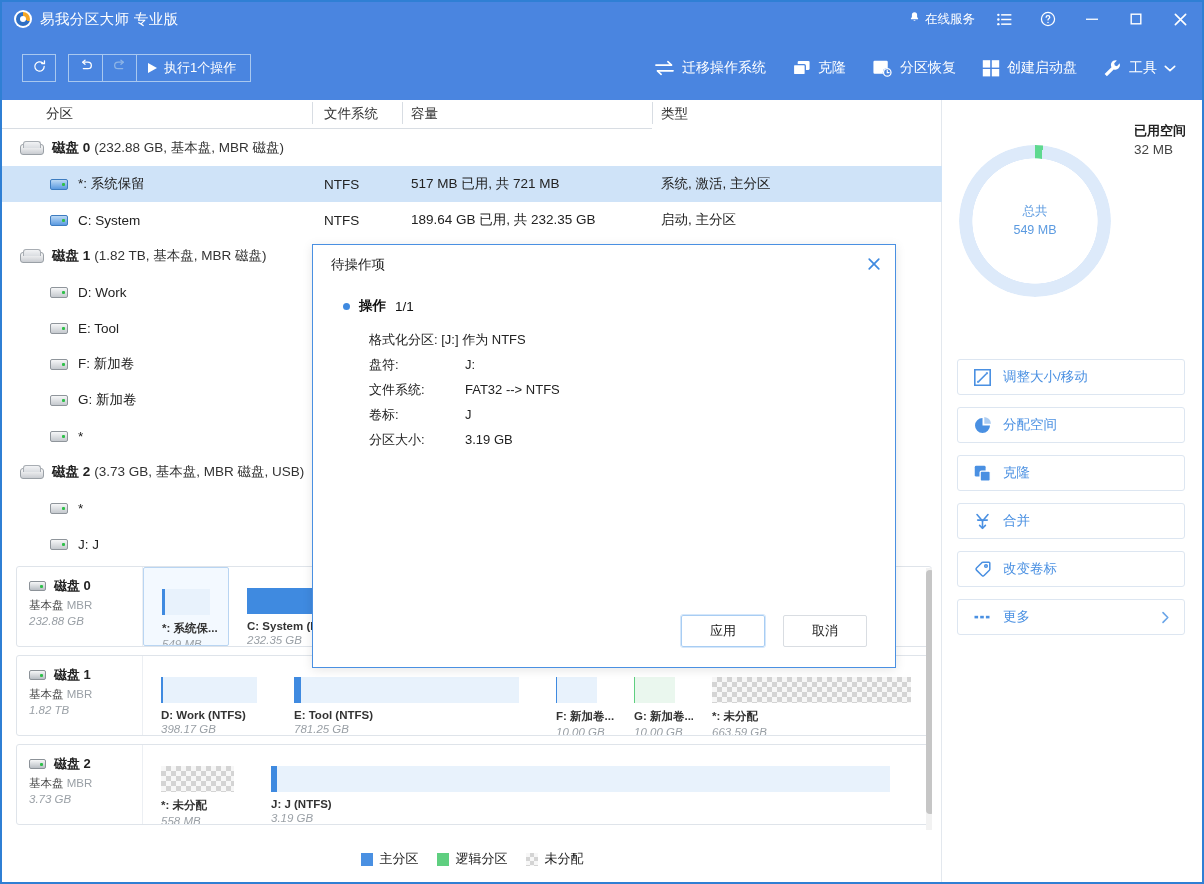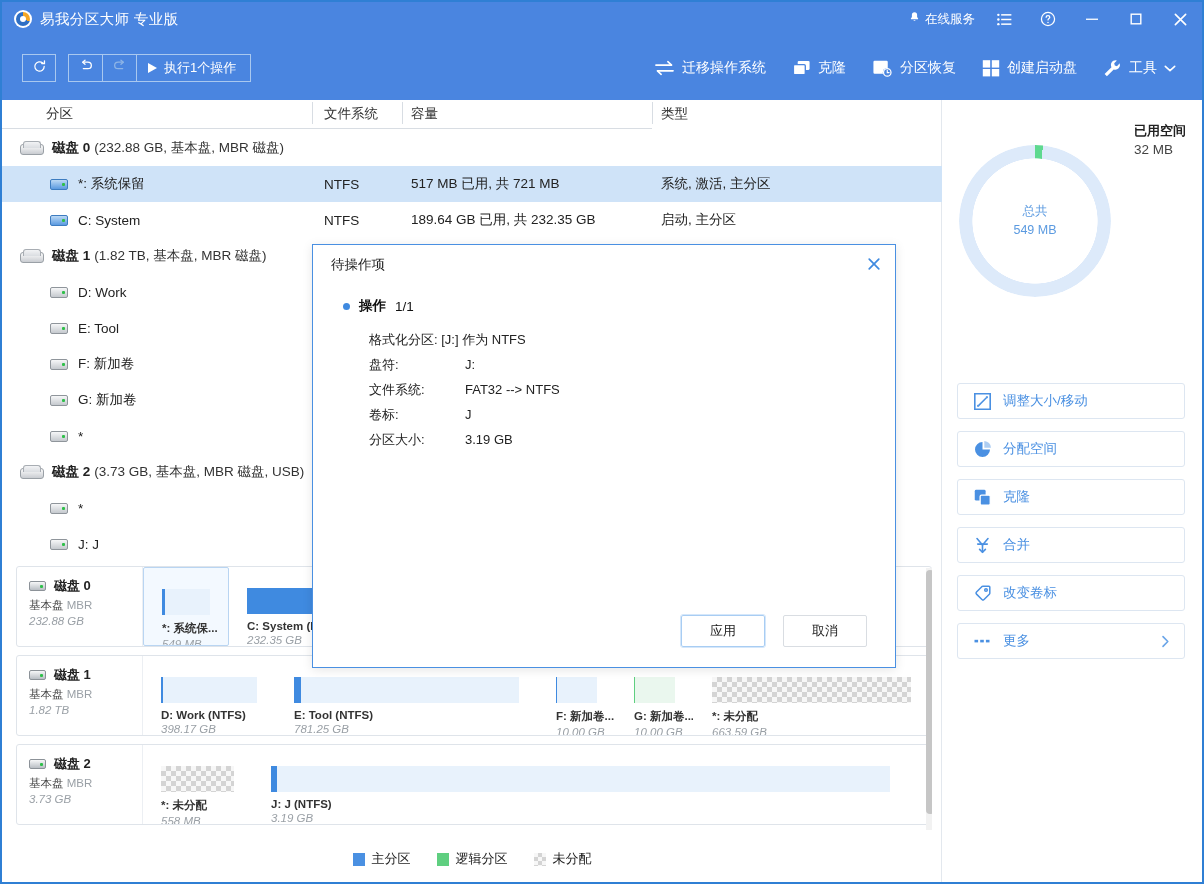--- a/index.html
+++ b/index.html
@@ -248,21 +248,21 @@
   .dm-scroll .thumb {
     position: absolute; left: 0; top: 2px; width: 8px; height: 244px;
     background: #c6c6c6; border-radius: 4px;
   }
 
   
   .legend {
     position: absolute; left: 0; bottom: 0;
     width: 940px; height: 46px;
     display: flex; align-items: center; justify-content: center;
-    gap: 26px; font-size: 13px; color: #222;
+    gap: 18px; font-size: 13px; color: #222;
   }
   .lg { display: flex; align-items: center; gap: 7px; }
   .sw { width: 12px; height: 13px; flex: none; }
   .sw.primary { background: #4a90e2; }
   .sw.logical { background: #5fcf80; }
   .sw.unalloc {
     background-image:
       linear-gradient(45deg, #d4d4d4 25%, transparent 25%, transparent 75%, #d4d4d4 75%),
       linear-gradient(45deg, #d4d4d4 25%, transparent 25%, transparent 75%, #d4d4d4 75%);
     background-size: 8px 8px; background-position: 0 0, 4px 4px;
@@ -289,21 +289,21 @@
     background: conic-gradient(#5ed98f 0deg 6deg, #ddeafa 6deg 360deg);
     -webkit-mask: radial-gradient(circle, transparent 58%, #000 58.5%);
     mask: radial-gradient(circle, transparent 58%, #000 58.5%);
   }
   .donut .ctr {
     position: absolute; inset: 0;
     display: flex; flex-direction: column;
     align-items: center; justify-content: center;
     color: #5b9ae0; font-size: 12.5px; line-height: 1.5;
   }
-  .side-btns { position: absolute; left: 14px; top: 283px; width: 228px; }
+  .side-btns { position: absolute; left: 14px; top: 259px; width: 228px; }
   .side-btn {
     height: 36px; margin-bottom: 12px;
     border: 1px solid #dde6f1; border-radius: 3px;
     display: flex; align-items: center;
     padding-left: 16px; gap: 12px;
     color: #4a90e2; font-size: 13.5px; background: #fff;
   }
   .side-btn svg { display: block; flex: none; }
   .side-btn .chev { margin-left: auto; margin-right: 14px; color: #6aa5e8; }
 

